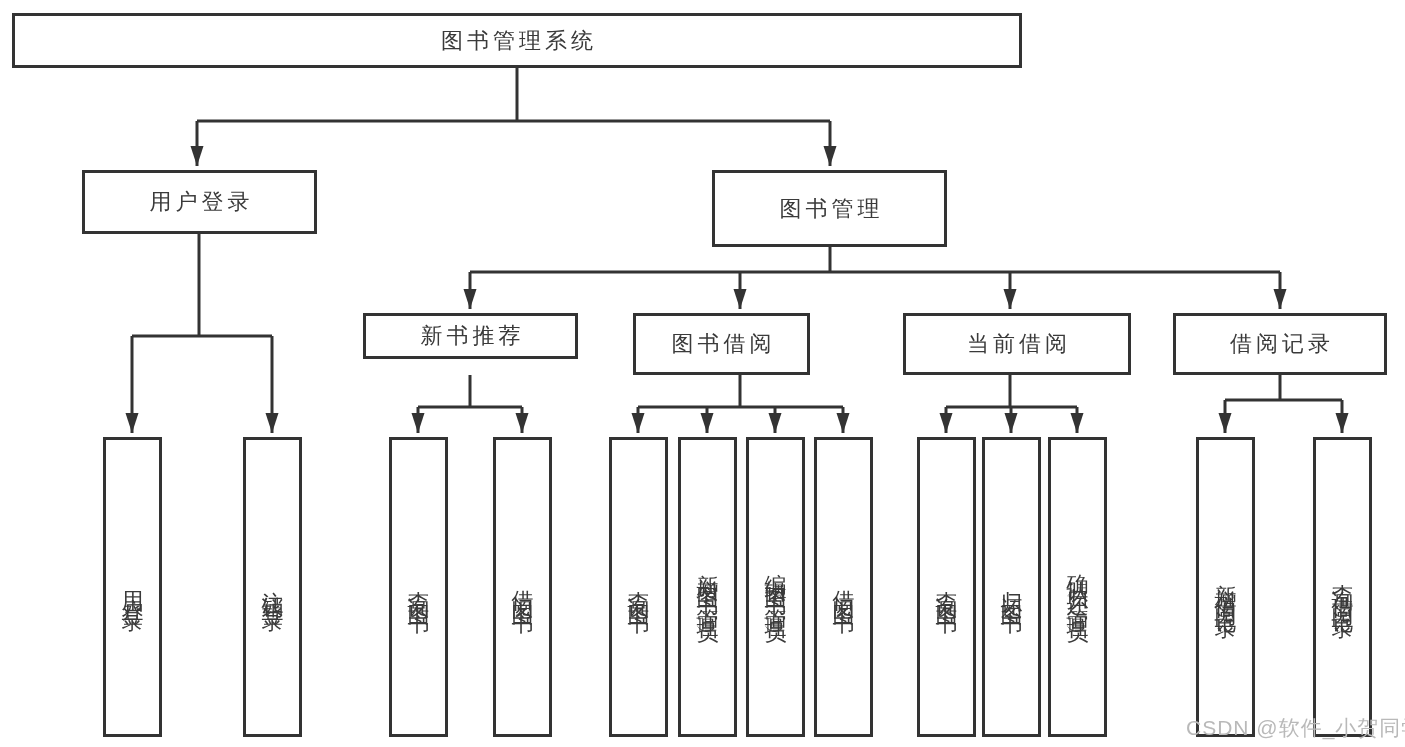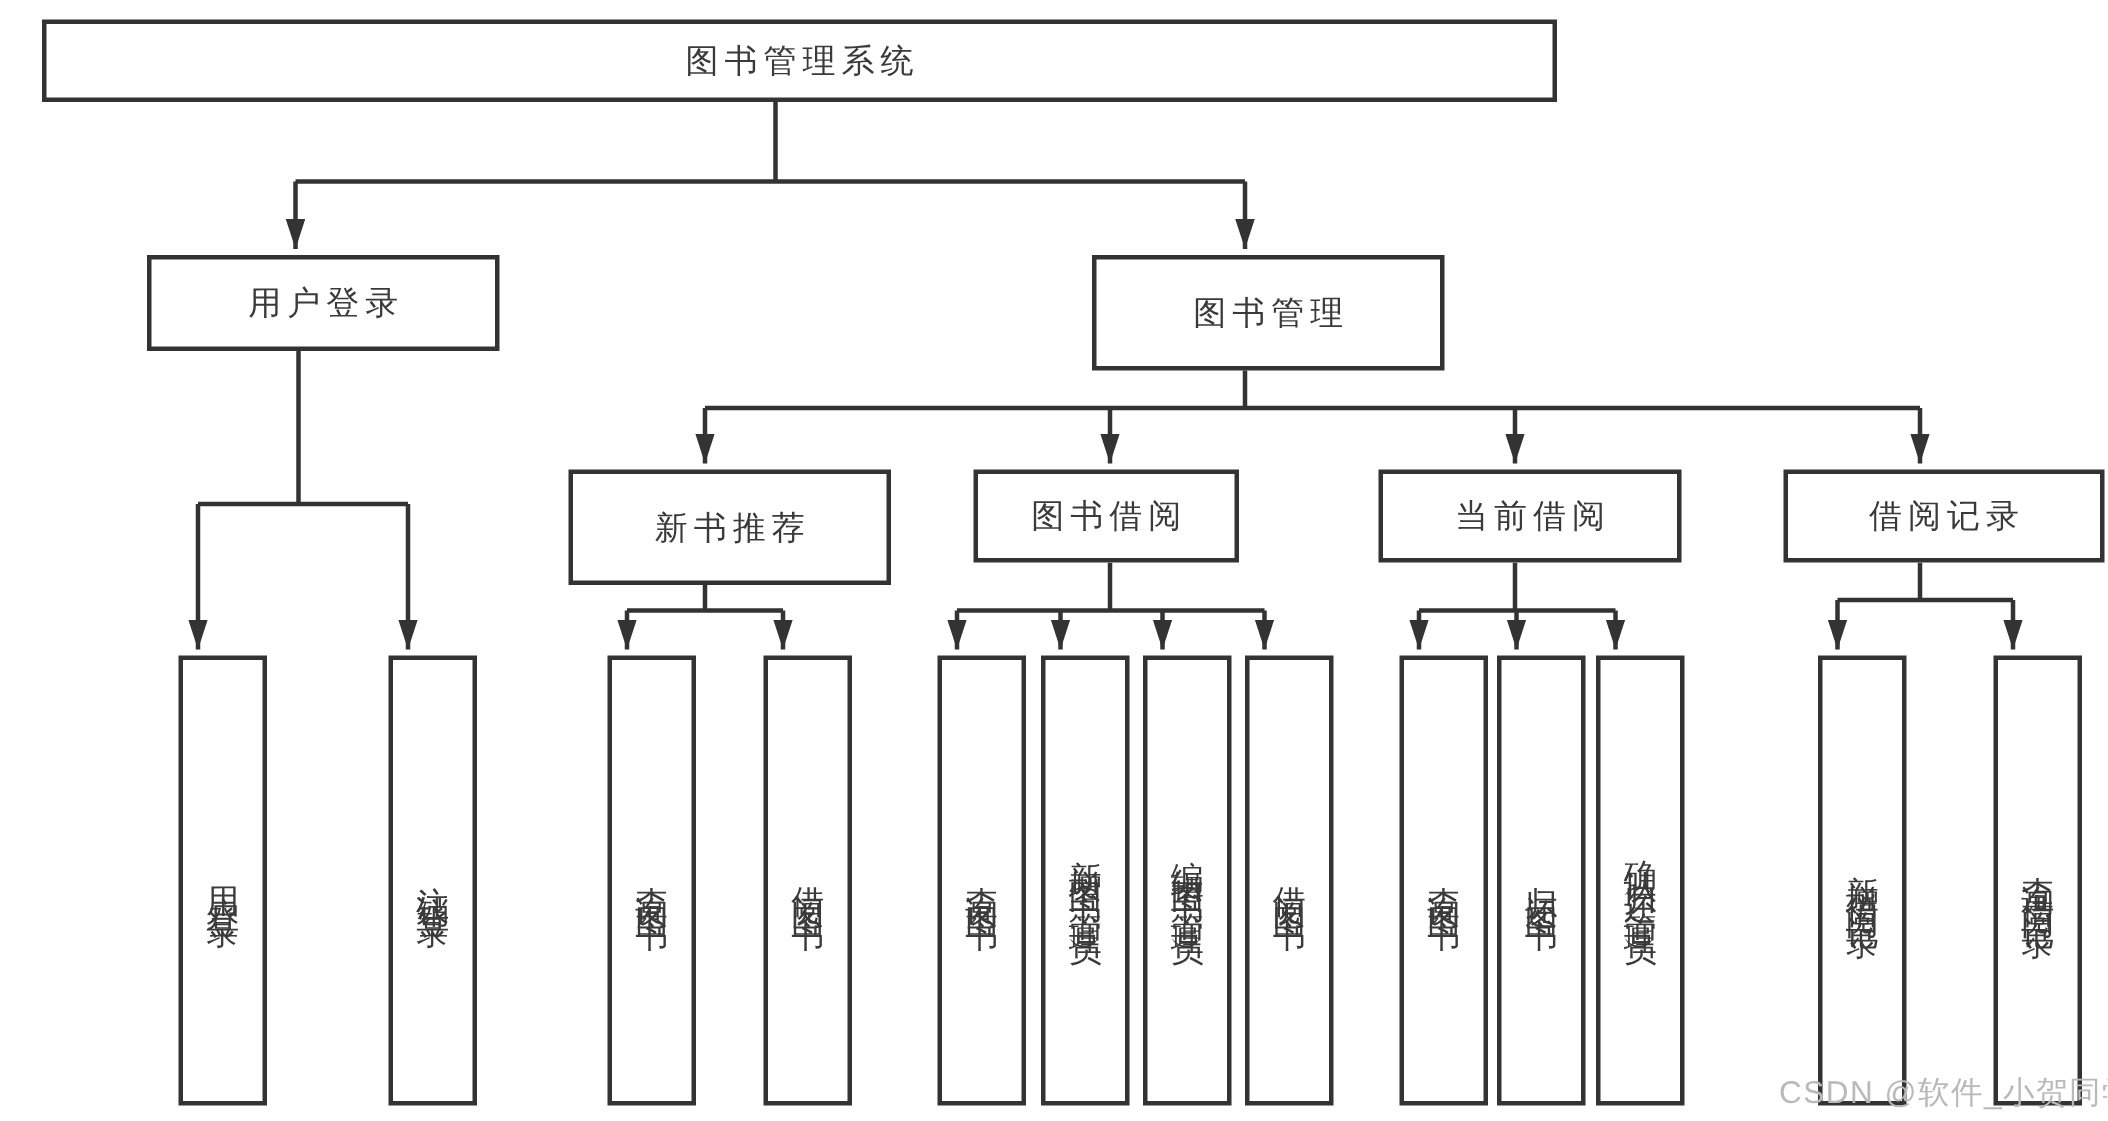--- a/index.html
+++ b/index.html
@@ -25,21 +25,20 @@
   }
   .node {
     position: absolute;
     box-sizing: border-box;
     border: 3px solid #333333;
     background: #ffffff;
     display: flex;
     align-items: center;
     justify-content: center;
     color: #3a3a3a;
-    margin-left: 16px;
   }
   .h-node {
     font-size: 22px;
     letter-spacing: 4px;
     white-space: nowrap;
   }
   .h-node .hlabel {
     transform: translateX(2px); 
   }
   .leaf {
@@ -125,27 +124,27 @@
     <span class="hlabel">图书管理系统</span>
   </div>
 
   <div class="node h-node" style="left:82px; top:170px; width:235px; height:64px;">
     <span class="hlabel">用户登录</span>
   </div>
   <div class="node h-node" style="left:712px; top:170px; width:235px; height:77px;">
     <span class="hlabel">图书管理</span>
   </div>
 
-  <div class="node h-node" style="left:363px; top:313px; width:215px; height:77px;">
+  <div class="node h-node" style="left:363px; top:313px; width:215px; height:46px;">
     <span class="hlabel">新书推荐</span>
   </div>
   <div class="node h-node" style="left:633px; top:313px; width:177px; height:62px;">
     <span class="hlabel">图书借阅</span>
   </div>
-  <div class="node h-node" style="left:903px; top:313px; width:202px; height:62px;">
+  <div class="node h-node" style="left:903px; top:313px; width:228px; height:62px;">
     <span class="hlabel">当前借阅</span>
   </div>
   <div class="node h-node" style="left:1173px; top:313px; width:214px; height:62px;">
     <span class="hlabel">借阅记录</span>
   </div>
 
   <div class="node leaf" style="left:103px;">
     <span class="vtext">用户登录</span>
   </div>
   <div class="node leaf" style="left:243px;">

